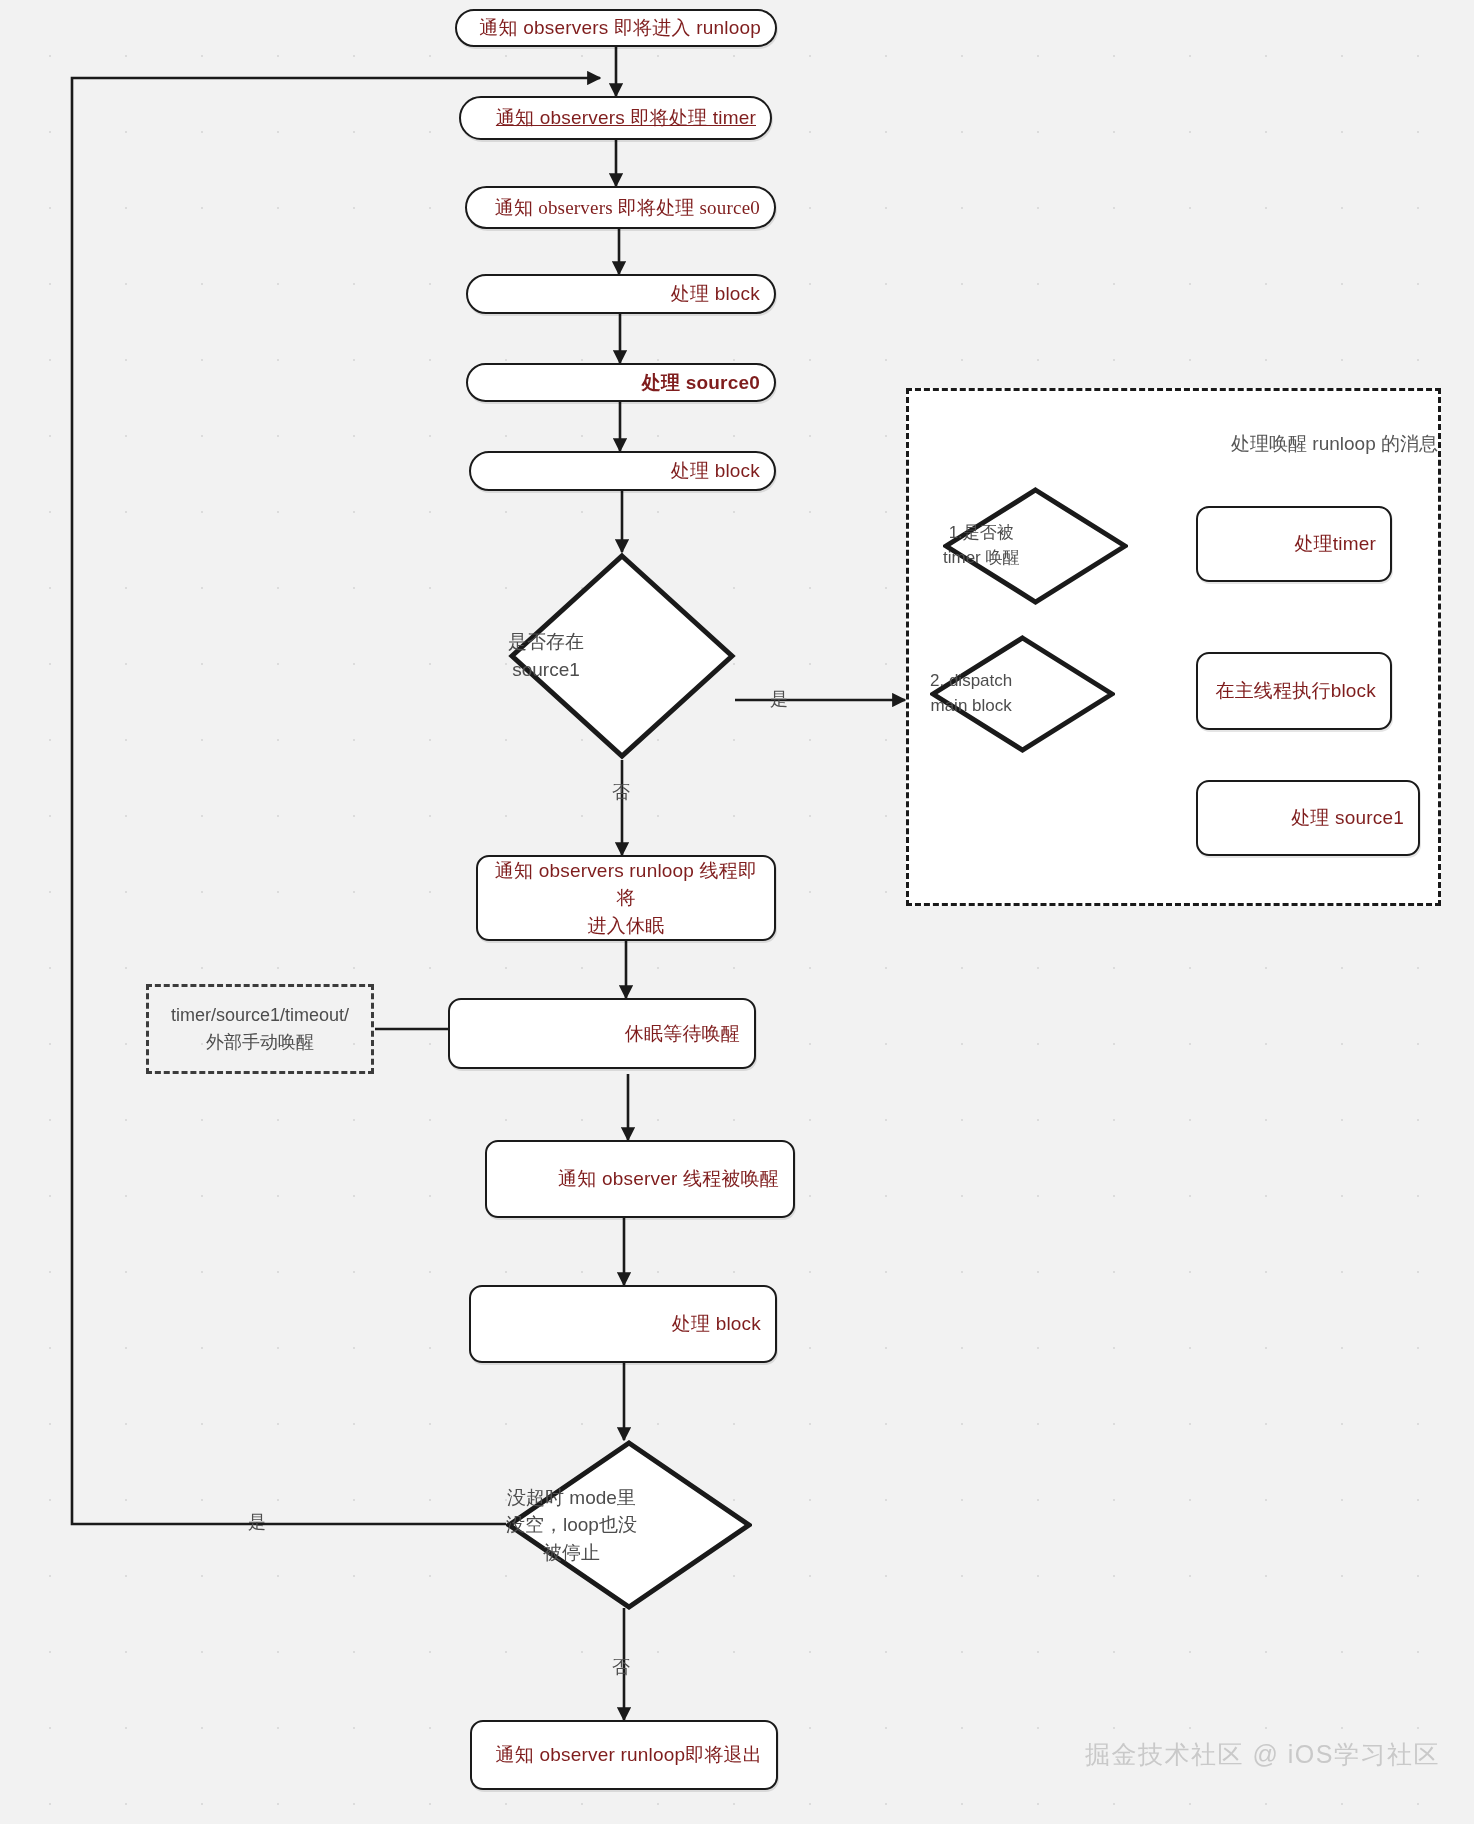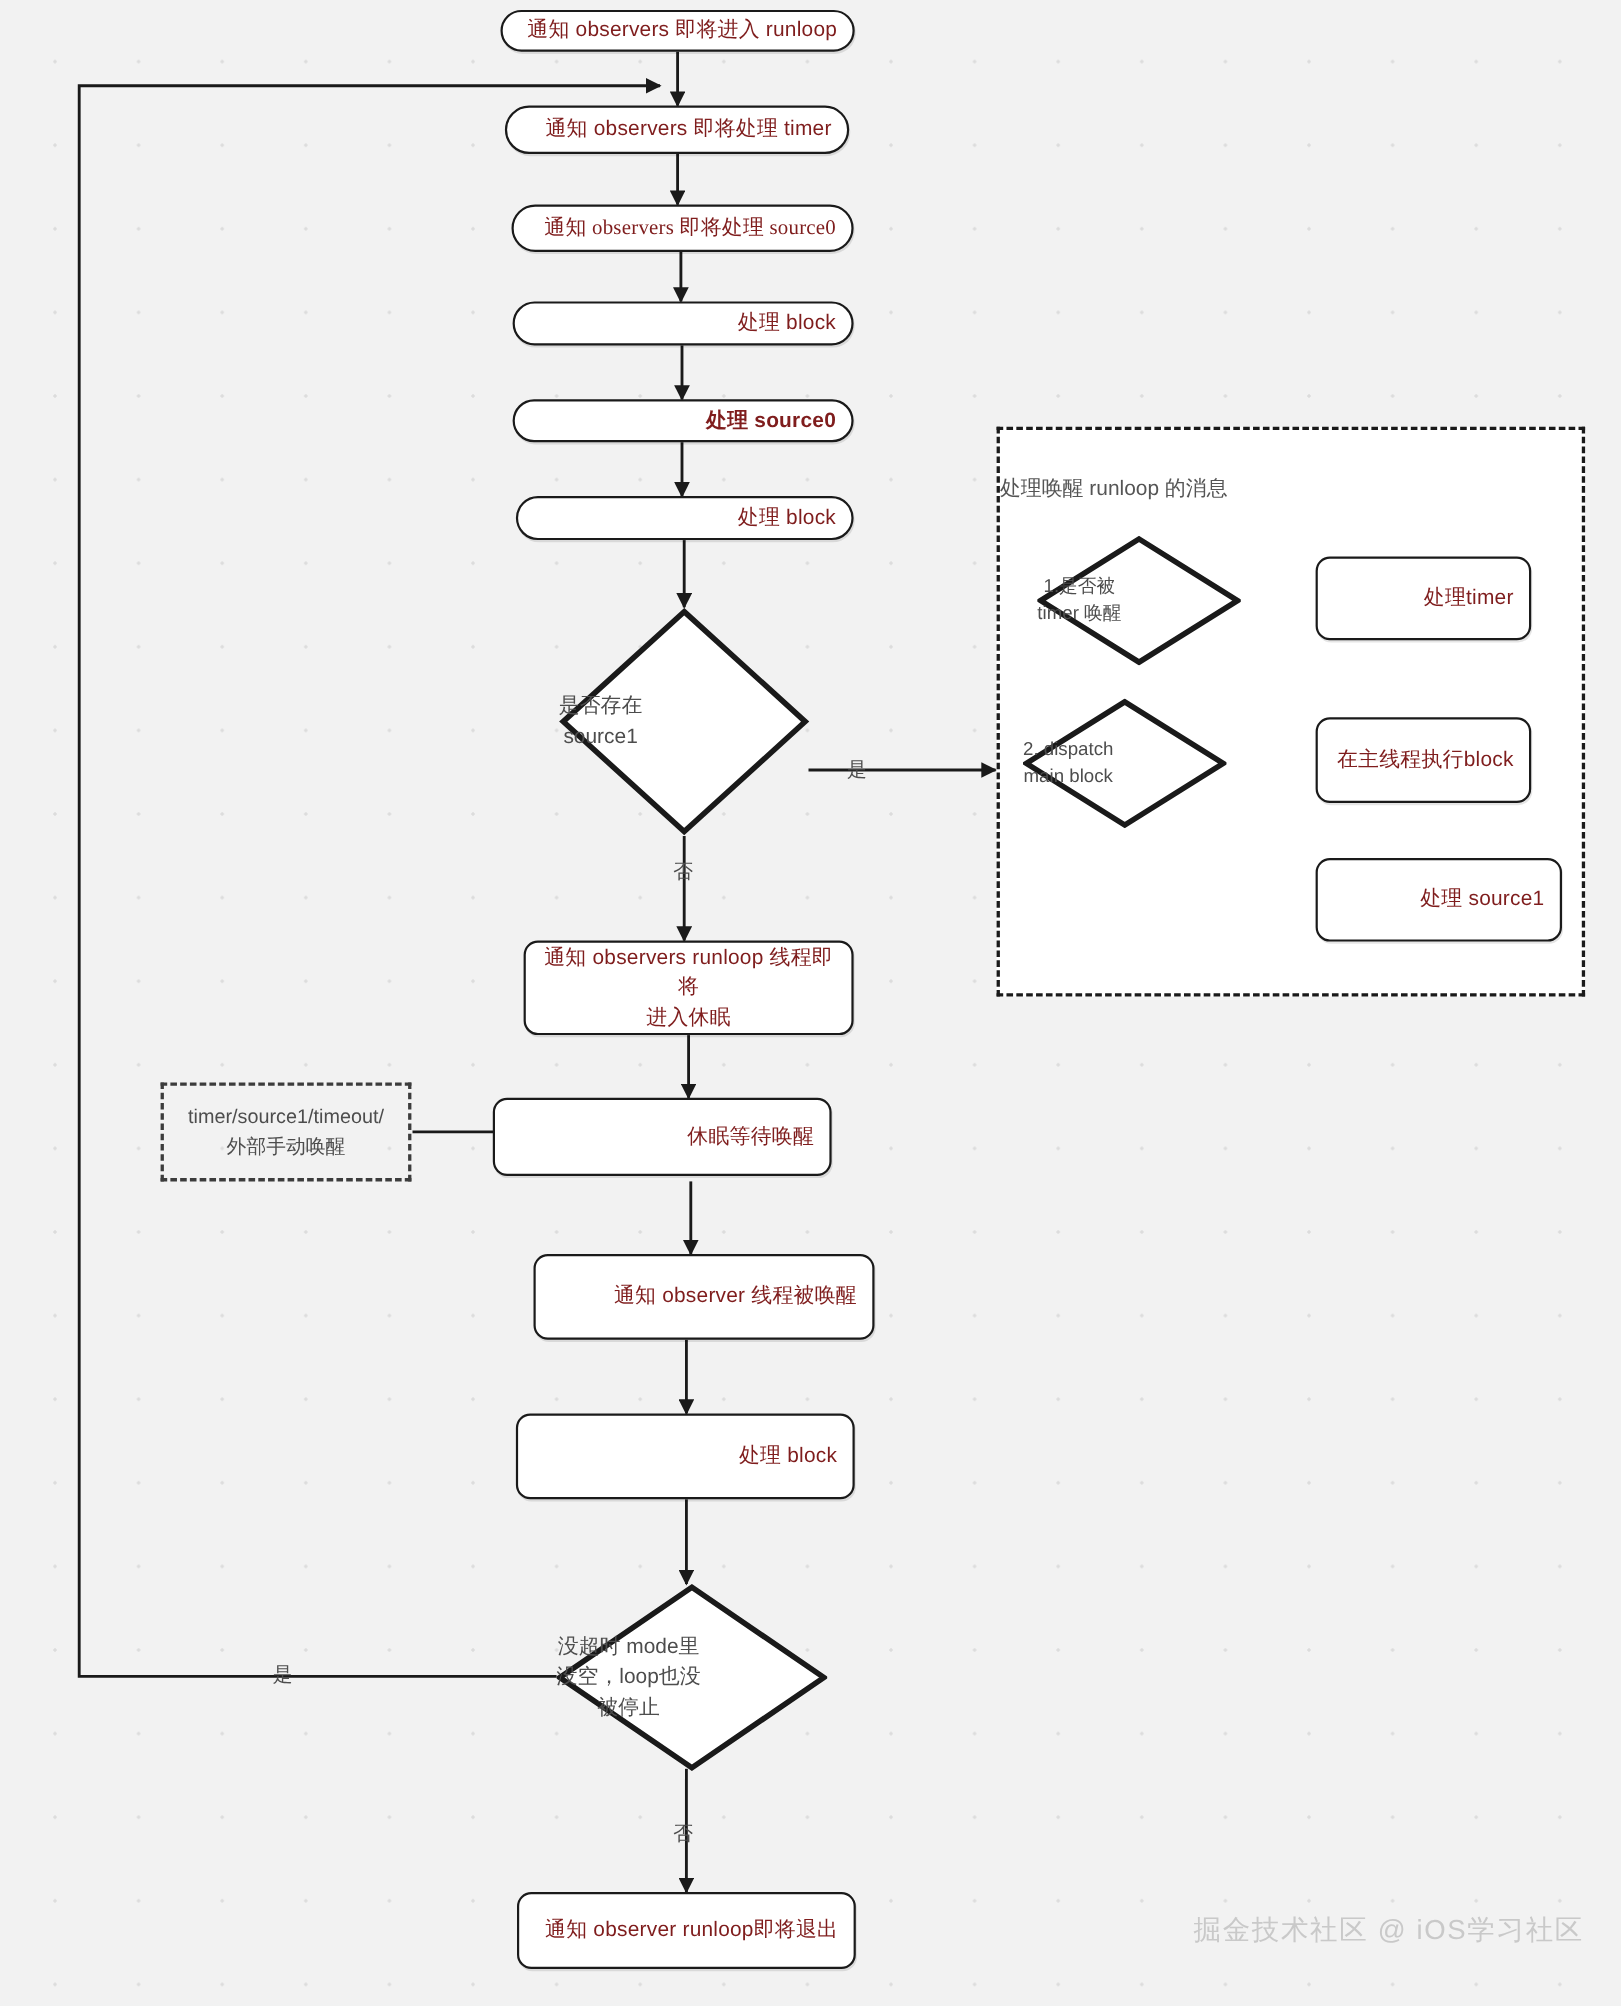--- a/index.html
+++ b/index.html
@@ -73,21 +73,21 @@
   
   .dashed-group {
     position: absolute;
     box-sizing: border-box;
     border: 3px dashed #1a1a1a;
     background: #ffffff;
   }
   .group-title {
     position: absolute;
     width: 100%;
-    text-align: left;
+    text-align: right;
     color: #555555;
     font-size: 19px;
   }
   .dashed-note {
     position: absolute;
     box-sizing: border-box;
     border: 3px dashed #3c3c3c;
     background: transparent;
     color: #4d4d4d;
     font-size: 18px;
@@ -173,21 +173,21 @@
 
   <div class="edge-label" style="left:770px; top:687px;">是</div>
   <div class="edge-label" style="left:612px; top:780px;">否</div>
   <div class="edge-label" style="left:248px; top:1510px;">是</div>
   <div class="edge-label" style="left:612px; top:1655px;">否</div>
 
   <div class="node stadium" style="left:455px; top:9px; width:322px; height:38px;">
     <span>通知 observers 即将进入 runloop</span>
   </div>
 
-  <div class="node stadium" style="left:459px; top:96px; width:313px; height:44px;">
+  <div class="node stadium" style="left:459px; top:96px; width:313px; height:44px;text-decoration:underline;">
     <span>通知 observers 即将处理 timer</span>
   </div>
 
   <div class="node stadium" style="left:465px; top:186px; width:311px; height:43px;font-family:Liberation Serif, serif;">
     <span>通知 observers 即将处理 source0</span>
   </div>
 
   <div class="node stadium" style="left:466px; top:274px; width:310px; height:40px;">
     <span>处理 block</span>
   </div>

